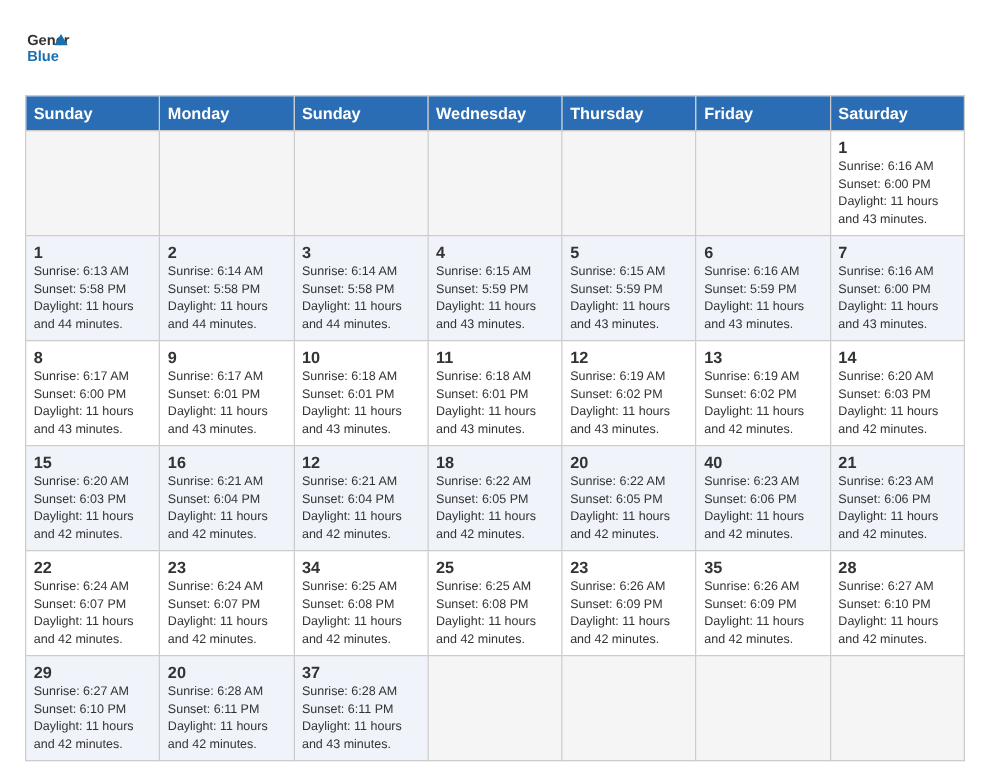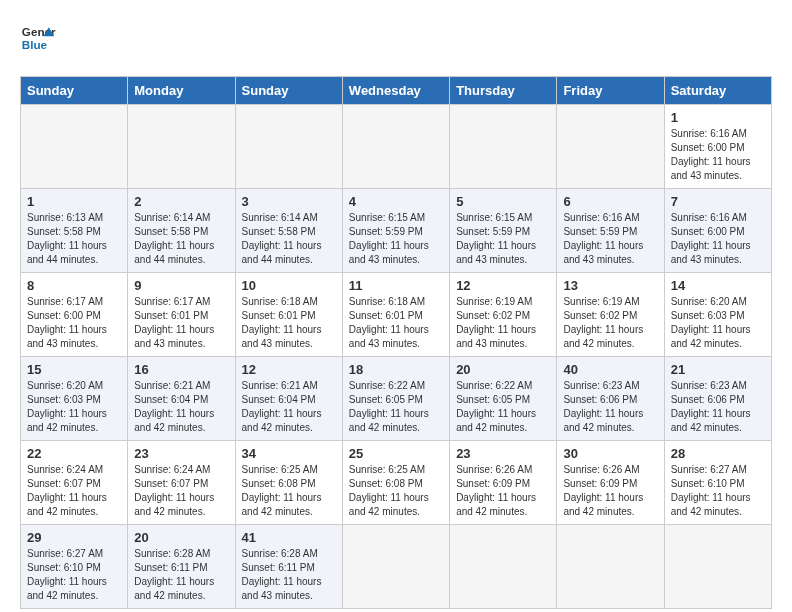--- a/index.html
+++ b/index.html
@@ -172,31 +172,31 @@
         <td><span class="day-num">22</span>
 <span class="day-info">Sunrise: 6:24 AM<br>Sunset: 6:07 PM<br>Daylight: 11 hours and 42 minutes.</span></td>
         <td><span class="day-num">23</span>
 <span class="day-info">Sunrise: 6:24 AM<br>Sunset: 6:07 PM<br>Daylight: 11 hours and 42 minutes.</span></td>
         <td><span class="day-num">34</span>
 <span class="day-info">Sunrise: 6:25 AM<br>Sunset: 6:08 PM<br>Daylight: 11 hours and 42 minutes.</span></td>
         <td><span class="day-num">25</span>
 <span class="day-info">Sunrise: 6:25 AM<br>Sunset: 6:08 PM<br>Daylight: 11 hours and 42 minutes.</span></td>
         <td><span class="day-num">23</span>
 <span class="day-info">Sunrise: 6:26 AM<br>Sunset: 6:09 PM<br>Daylight: 11 hours and 42 minutes.</span></td>
-        <td><span class="day-num">30</span>
+        <td><span class="day-num">35</span>
 <span class="day-info">Sunrise: 6:26 AM<br>Sunset: 6:09 PM<br>Daylight: 11 hours and 42 minutes.</span></td>
         <td><span class="day-num">28</span>
 <span class="day-info">Sunrise: 6:27 AM<br>Sunset: 6:10 PM<br>Daylight: 11 hours and 42 minutes.</span></td>
       </tr>
       <tr>
         <td><span class="day-num">29</span>
 <span class="day-info">Sunrise: 6:27 AM<br>Sunset: 6:10 PM<br>Daylight: 11 hours and 42 minutes.</span></td>
         <td><span class="day-num">20</span>
 <span class="day-info">Sunrise: 6:28 AM<br>Sunset: 6:11 PM<br>Daylight: 11 hours and 42 minutes.</span></td>
-        <td><span class="day-num">41</span>
+        <td><span class="day-num">37</span>
 <span class="day-info">Sunrise: 6:28 AM<br>Sunset: 6:11 PM<br>Daylight: 11 hours and 43 minutes.</span></td>
         <td class="empty"></td>
         <td class="empty"></td>
         <td class="empty"></td>
         <td class="empty"></td>
       </tr>
     </tbody>
 </table>
 
 </body></html>

